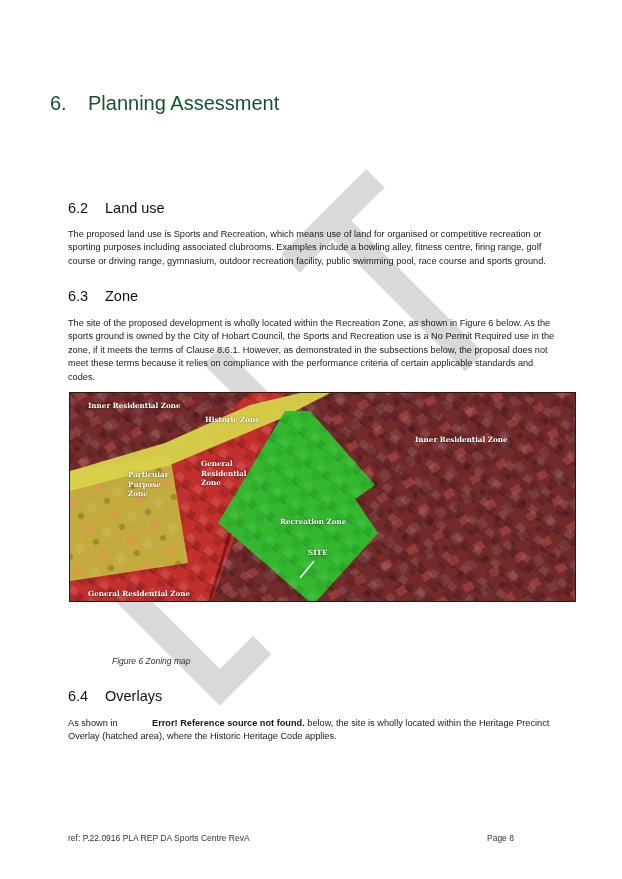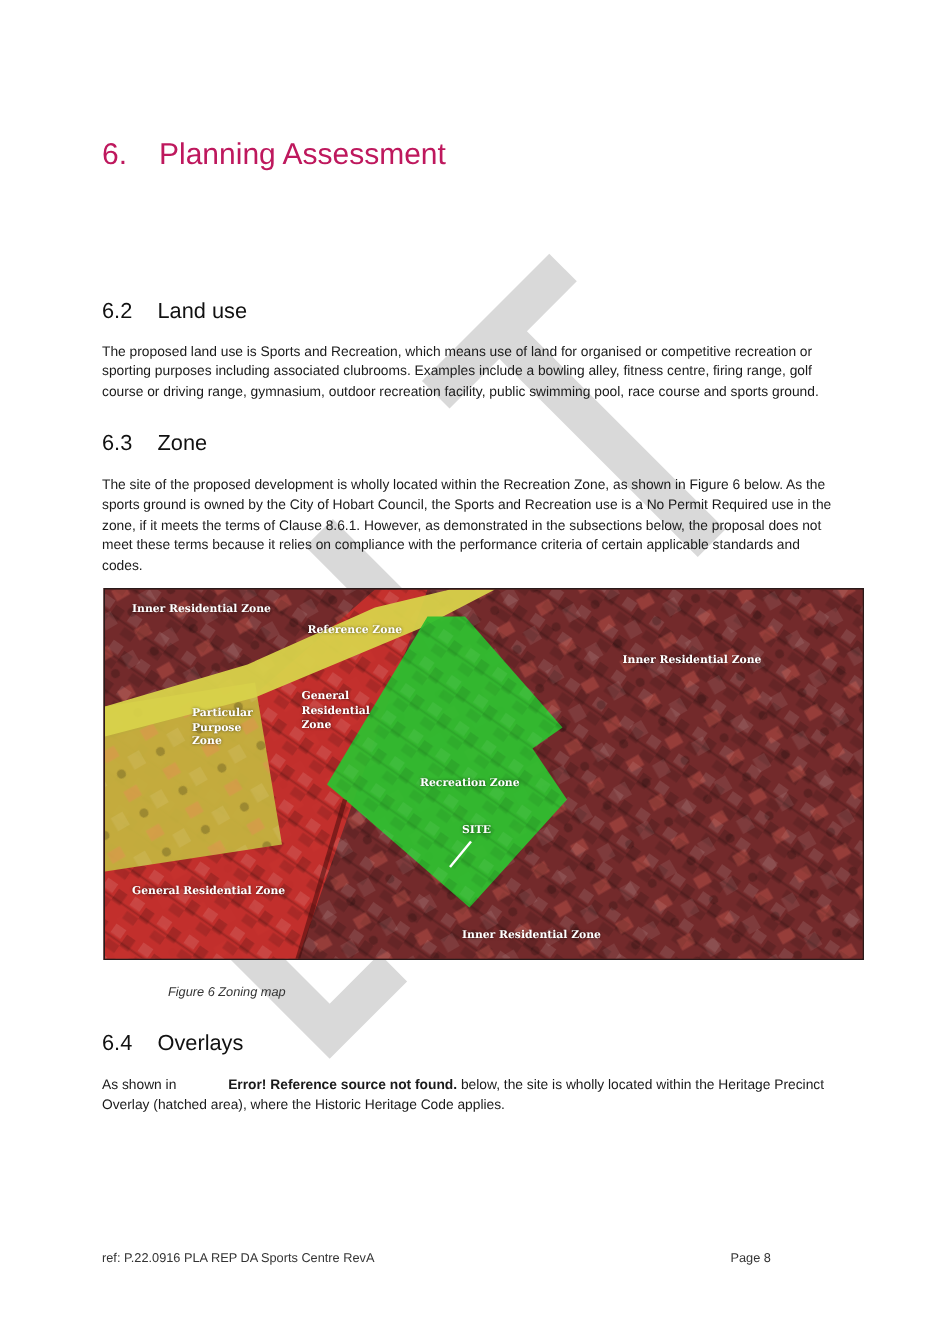--- a/index.html
+++ b/index.html
@@ -1,26 +1,26 @@
 <!DOCTYPE html>
 <html><head>
 <meta charset="utf-8">
 <style>
   html, body { margin: 0; padding: 0; background: #ffffff; }
   body { width: 622px; height: 879px; position: relative; overflow: hidden;
          font-family: "Liberation Sans", sans-serif; color: #1a1a1a; }
   .page { position: absolute; inset: 0; }
-  .h1 { position: absolute; left: 68px; top: 92px; font-size: 20px; color: #be185d; }
+  .h1 { position: absolute; left: 50px; top: 92px; font-size: 20px; color: #14532d; }
   .h2 { position: absolute; left: 68px; font-size: 14.5px; color: #111; }
   .num1 { display: inline-block; width: 38px; }
   .num2 { display: inline-block; width: 37px; }
   .p { position: absolute; left: 68px; width: 492px; font-size: 9.2px; line-height: 13.4px; color: #1a1a1a; }
   .caption { position: absolute; left: 68px; top: 656px; font-size: 8.5px; font-style: italic; color: #333; margin-left: 44px; }
   .footer { position: absolute; top: 833px; font-size: 8.5px; color: #333; }
-  .map { position: absolute; left: 69px; top: 392px; width: 507px; height: 248px; overflow: hidden;
+  .map { position: absolute; left: 69px; top: 392px; width: 507px; height: 210px; overflow: hidden;
          border: 1px solid #2a1a1a; box-sizing: border-box; background: #6e2b2b; }
   .map svg { position: absolute; left: 0; top: 0; }
   .lbl { position: absolute; font-family: "DejaVu Serif", serif; font-weight: bold; font-size: 7.2px;
          color: #ffffff; line-height: 9.5px; text-shadow: 0 0 2px rgba(0,0,0,0.6); white-space: nowrap; }
   .watermark { position: absolute; left: 60px; top: 160px; width: 560px; height: 560px; pointer-events: none; }
   b.err { font-weight: bold; padding-left: 32px; }
 </style>
 </head>
 <body>
 
@@ -83,21 +83,21 @@
       <polygon points="0,78 0,98 100,72 210,26 260,0 230,0 180,12 95,50" fill="#d8d24a" opacity="0.95"></polygon>
 
       <polygon points="215,18 240,18 305,92 285,106 308,140 243,212 160,140 148,130" fill="#2fbf2f" opacity="0.95"></polygon>
       <polygon points="215,18 240,18 305,92 285,106 308,140 243,212 160,140 148,130" fill="url(#blocks)" opacity="0.5"></polygon>
 
       <line x1="244" y1="168" x2="230" y2="185" stroke="#ffffff" stroke-width="1.6"></line>
 
       <line x1="128" y1="248" x2="160" y2="140" stroke="rgba(60,10,10,0.5)" stroke-width="3"></line>
     </svg>
     <div class="lbl" style="left:18px; top:8px">Inner Residential Zone</div>
-    <div class="lbl" style="left:135px; top:22px">Reference Zone</div>
+    <div class="lbl" style="left:135px; top:22px">Historic Zone</div>
     <div class="lbl" style="left:345px; top:42px">Inner Residential Zone</div>
     <div class="lbl" style="left:58px; top:77px">
       <div>Particular</div>
       <div>Purpose</div>
       <div>Zone</div>
     </div>
     <div class="lbl" style="left:131px; top:66px">
       <div>General</div>
       <div>Residential</div>
       <div>Zone</div>

